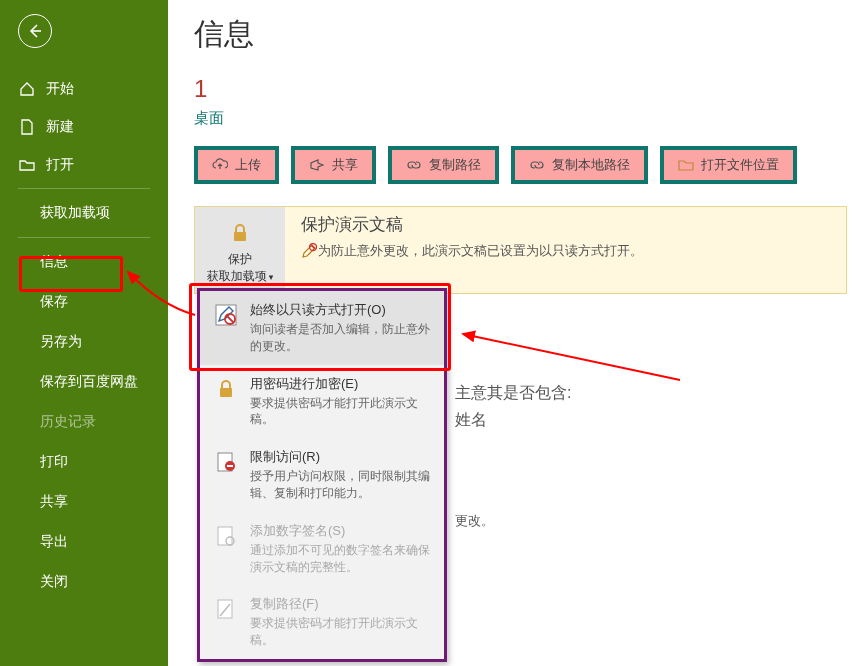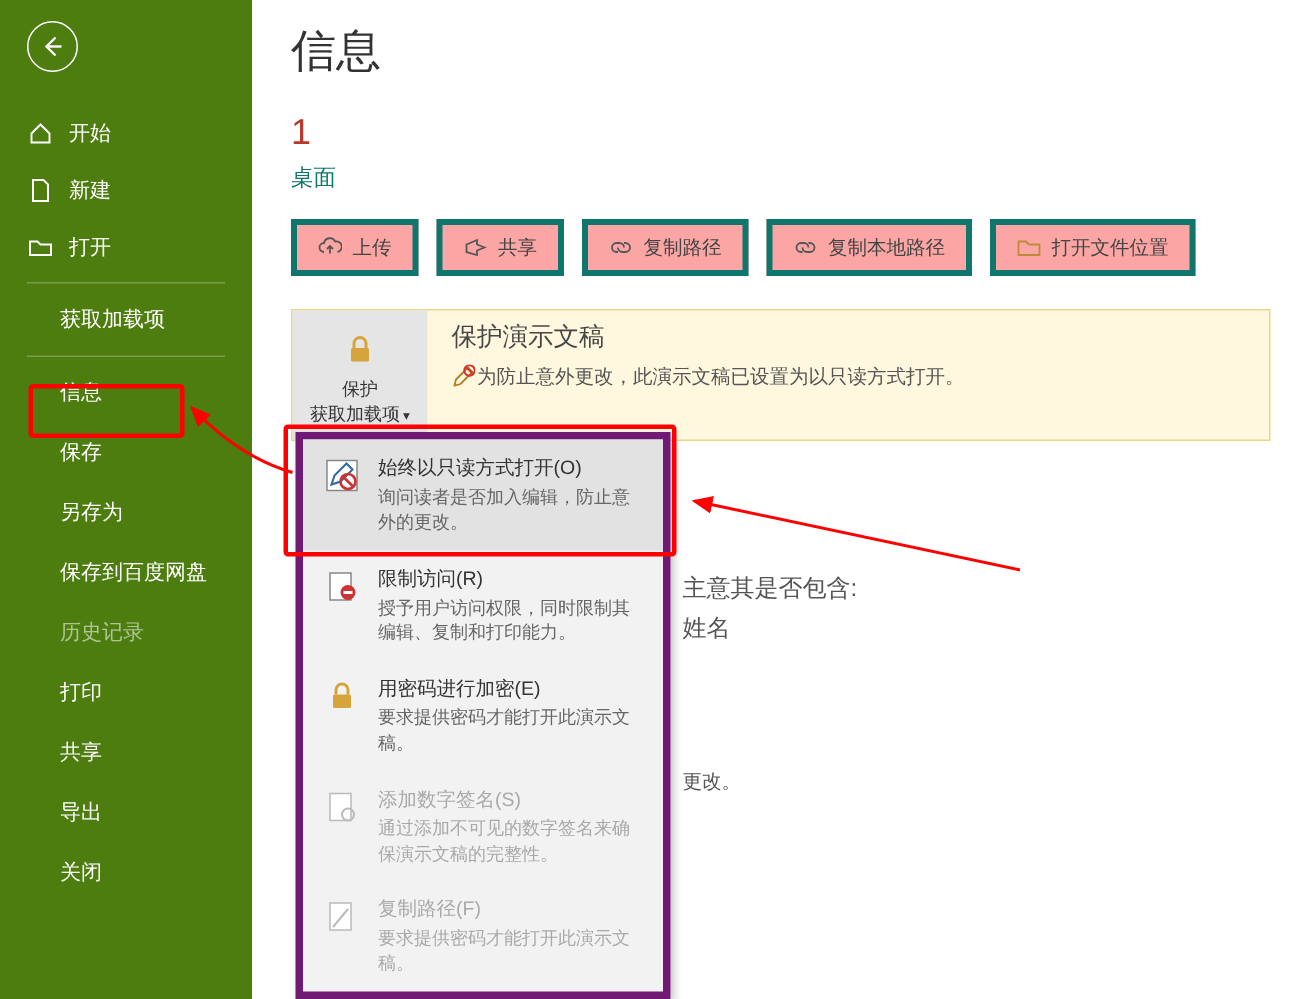--- a/index.html
+++ b/index.html
@@ -83,21 +83,21 @@
 .protect-btn .caret { font-size: 9px; margin-left: 2px; }
 .yellow-content { padding: 6px 16px; }
 .yellow-title { font-size: 17px; color: #464646; margin-bottom: 6px; }
 .yellow-desc { font-size: 13px; color: #555; display: flex; align-items: center; gap: 1px; }
 .dropdown {
   position: absolute;
   left: 197px;
   top: 288px;
   width: 250px;
   background: #f2f2f2;
-  border: 5px solid #701a75;
+  border: 3px solid #701a75;
   box-shadow: 2px 3px 6px rgba(0,0,0,0.25);
   z-index: 5;
 }
 .dd-item {
   display: flex;
   padding: 10px 12px;
   gap: 10px;
   cursor: pointer;
 }
 .dd-item.highlight { background: #e2e2e2; }
@@ -266,40 +266,40 @@
         </svg>
     </div>
     <div class="dd-text">
       <div class="dd-title">始终以只读方式打开(O)</div>
       <div class="dd-desc">询问读者是否加入编辑，防止意外的更改。</div>
     </div>
   </div>
   <div class="dd-item">
     <div class="dd-icon">
       <svg width="24" height="24" viewBox="0 0 24 24">
+          <rect x="6" y="11" width="12" height="9" rx="1" fill="#d6a43a"></rect>
+          <path d="M8 11V8a4 4 0 018 0v3" fill="none" stroke="#d6a43a" stroke-width="2"></path>
+        </svg>
+    </div>
+    <div class="dd-text">
+      <div class="dd-title">用密码进行加密(E)</div>
+      <div class="dd-desc">要求提供密码才能打开此演示文稿。</div>
+    </div>
+  </div>
+  <div class="dd-item">
+    <div class="dd-icon">
+      <svg width="24" height="24" viewBox="0 0 24 24">
           <rect x="4" y="3" width="14" height="18" fill="#fff" stroke="#888"></rect>
           <circle cx="16" cy="16" r="5" fill="#c33"></circle>
           <rect x="13" y="15" width="6" height="2" fill="#fff"></rect>
         </svg>
     </div>
     <div class="dd-text">
       <div class="dd-title">限制访问(R)</div>
       <div class="dd-desc">授予用户访问权限，同时限制其编辑、复制和打印能力。</div>
-    </div>
-  </div>
-  <div class="dd-item">
-    <div class="dd-icon">
-      <svg width="24" height="24" viewBox="0 0 24 24">
-          <rect x="6" y="11" width="12" height="9" rx="1" fill="#d6a43a"></rect>
-          <path d="M8 11V8a4 4 0 018 0v3" fill="none" stroke="#d6a43a" stroke-width="2"></path>
-        </svg>
-    </div>
-    <div class="dd-text">
-      <div class="dd-title">用密码进行加密(E)</div>
-      <div class="dd-desc">要求提供密码才能打开此演示文稿。</div>
     </div>
   </div>
   <div class="dd-item disabled">
     <div class="dd-icon">
       <svg width="24" height="24" viewBox="0 0 24 24">
           <rect x="4" y="3" width="14" height="18" fill="#fff" stroke="#bbb"></rect>
           <circle cx="16" cy="17" r="4" fill="none" stroke="#bbb" stroke-width="1.4"></circle>
         </svg>
     </div>
     <div class="dd-text">

